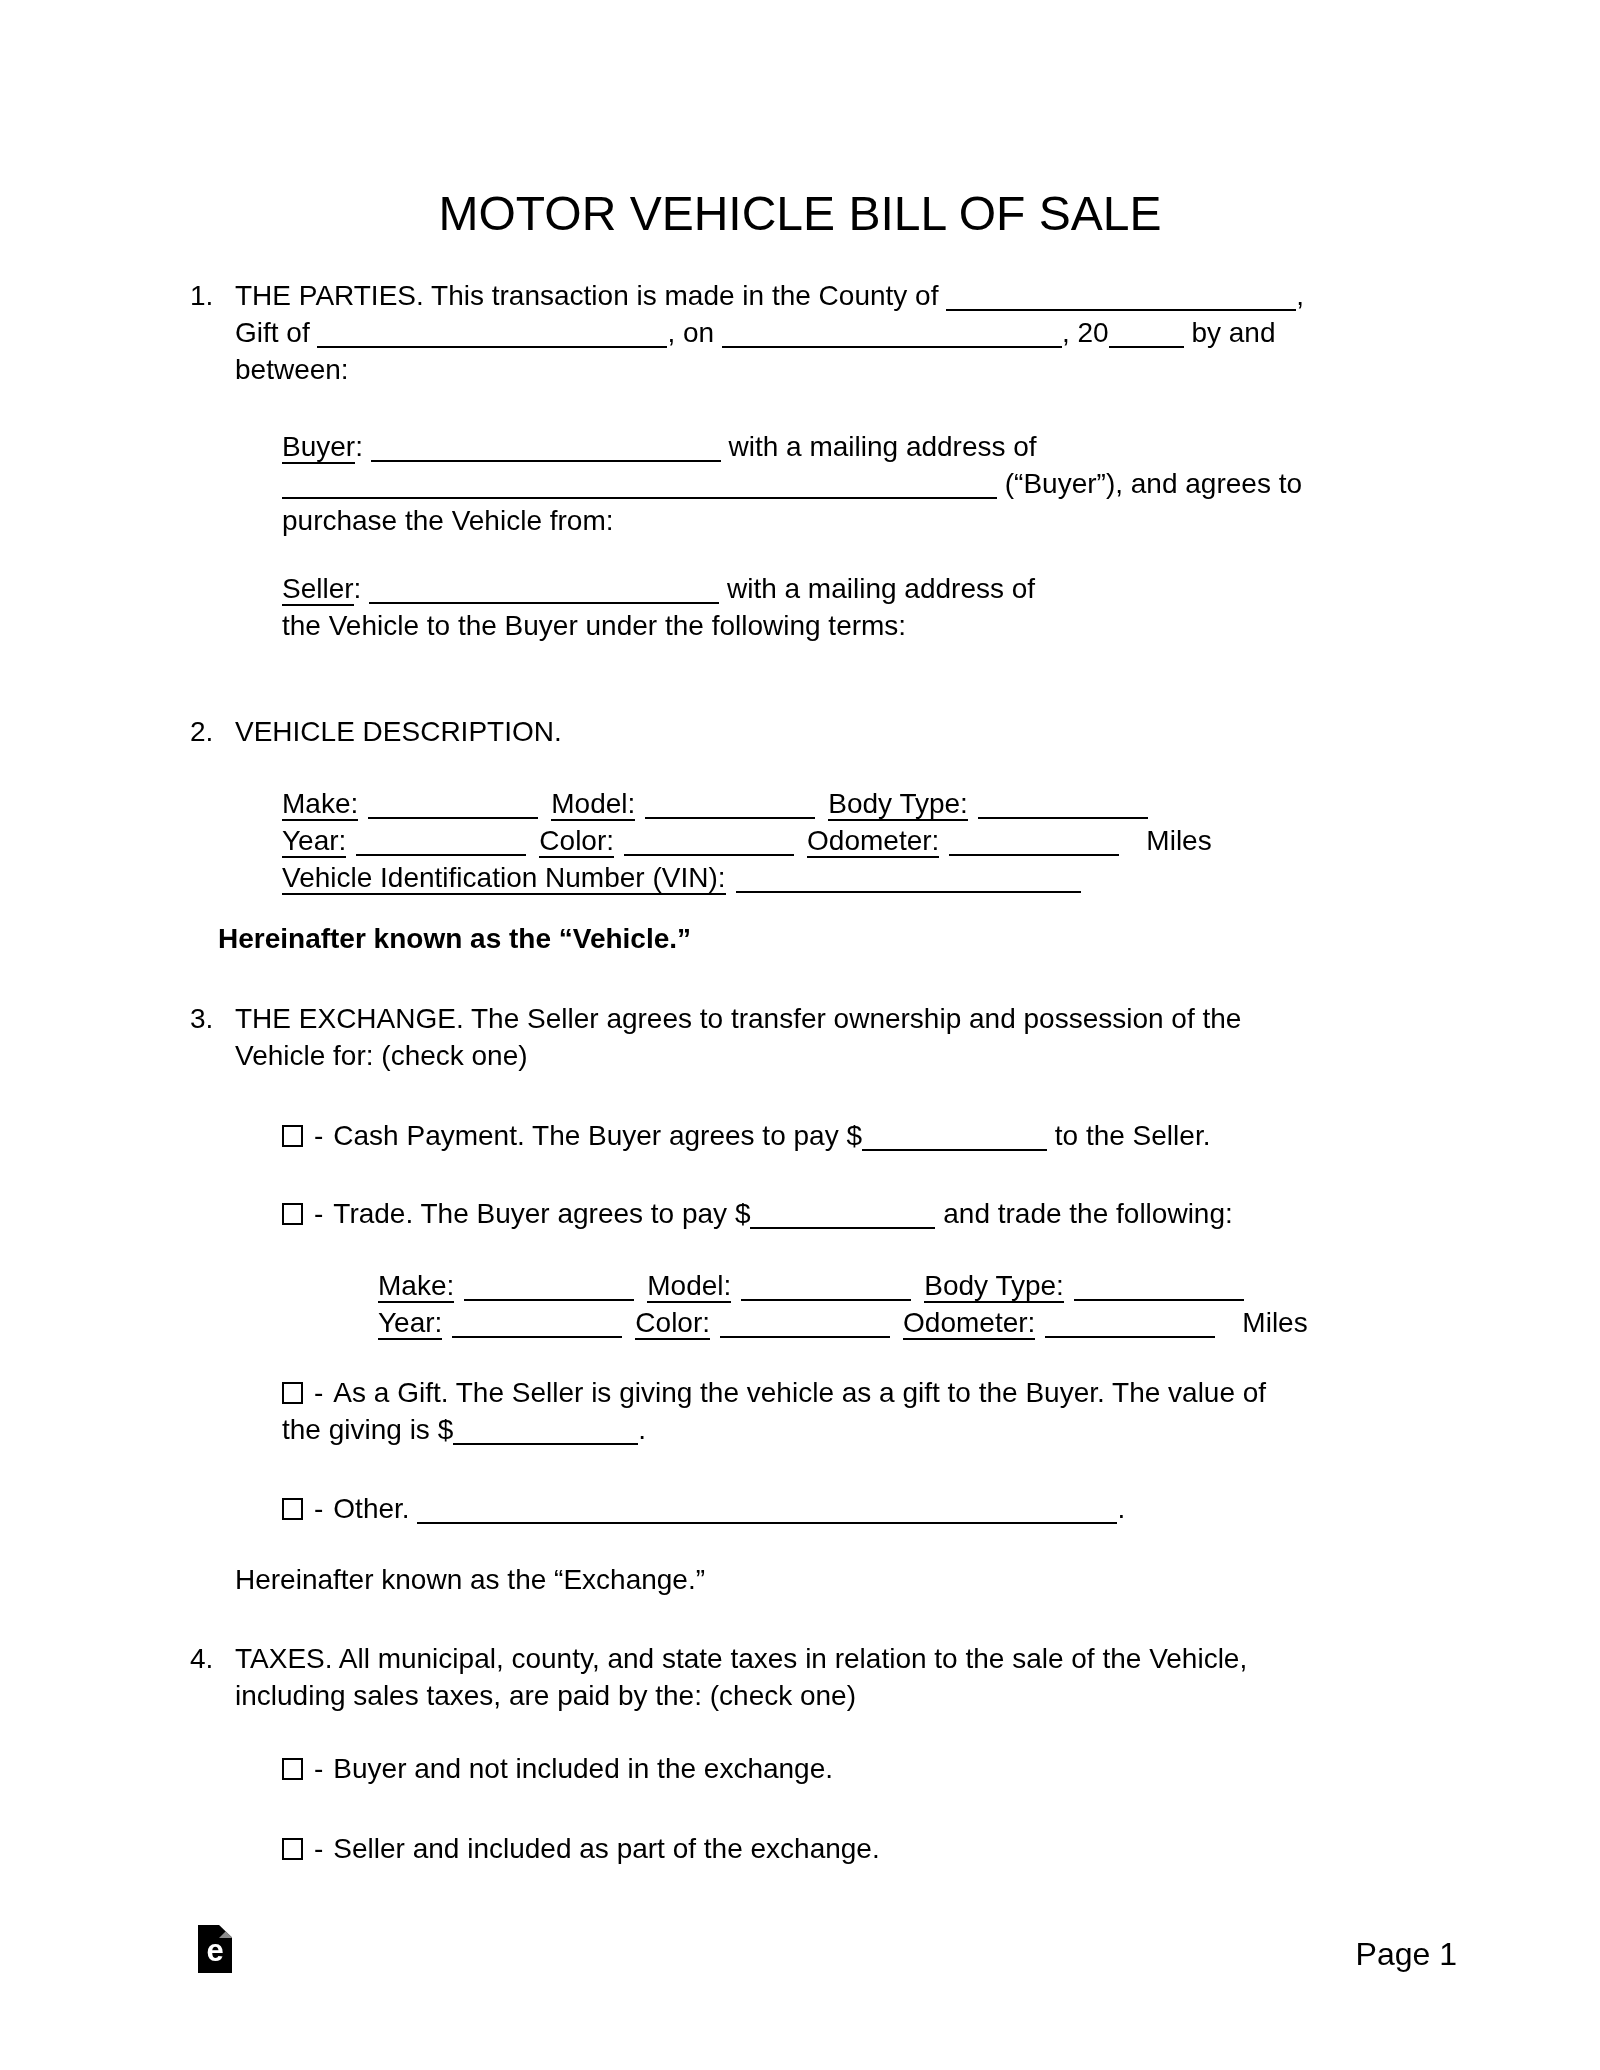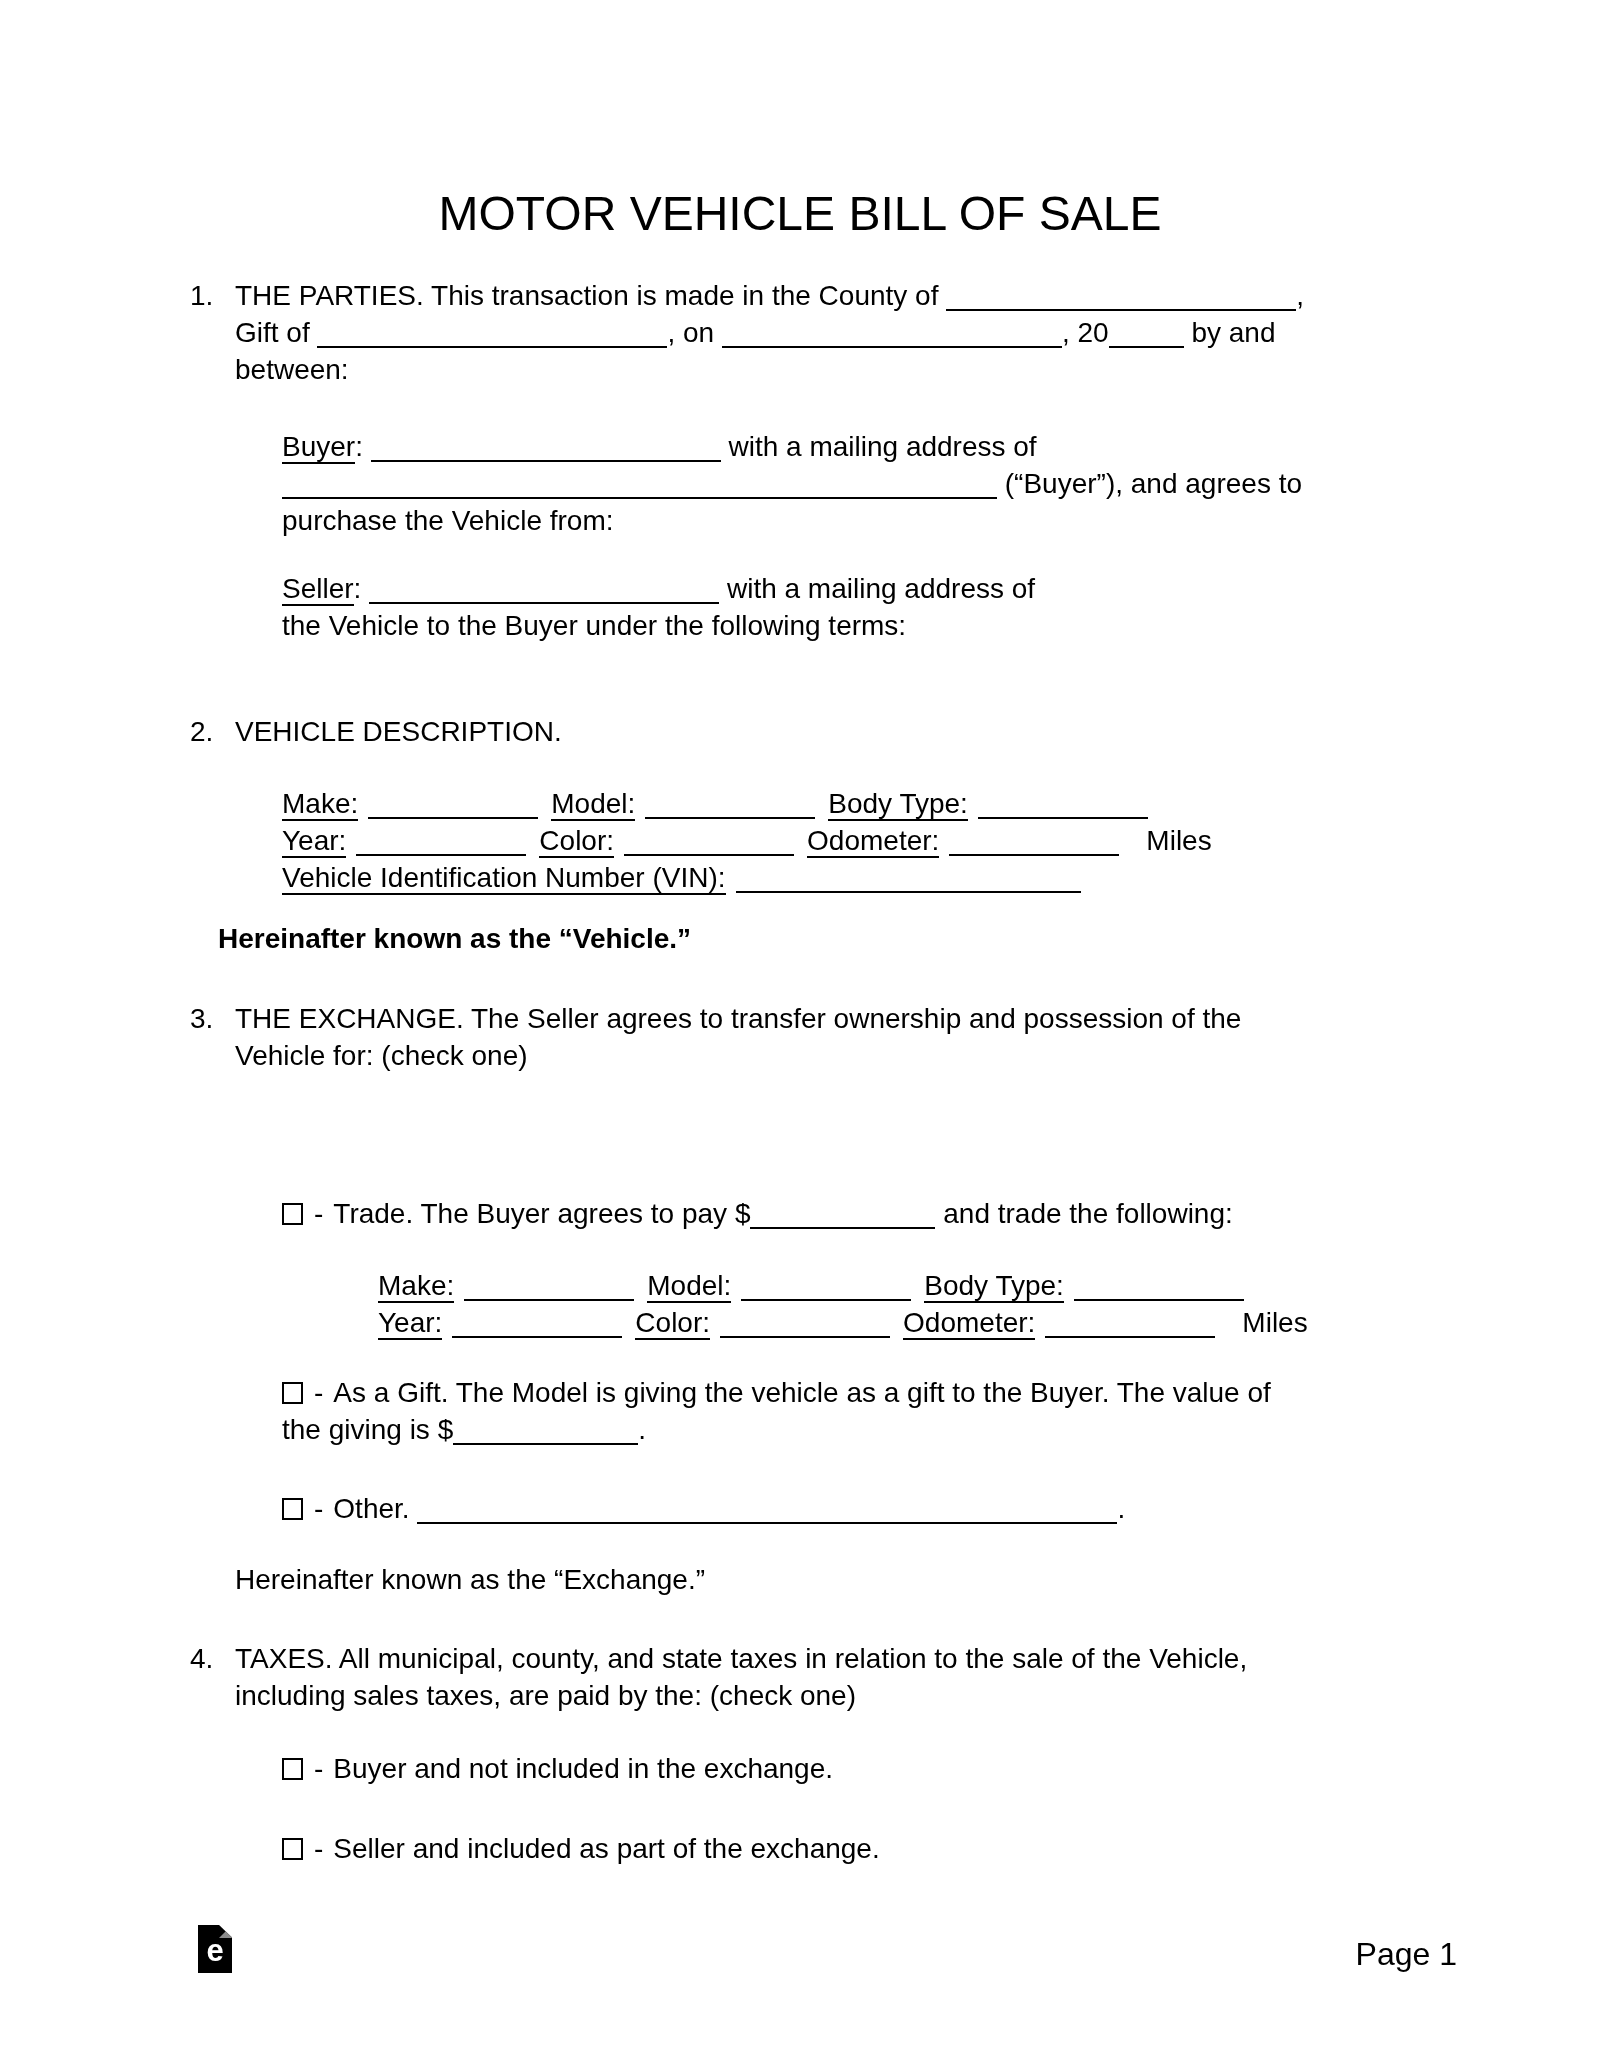--- a/index.html
+++ b/index.html
@@ -89,32 +89,35 @@
   </div>
 
   <div class="blk" style="left:190px;top:1000px;">
     <span class="num">3.</span>
     <div class="txt">
       <div class="ln"><span class="b">THE EXCHANGE</span><span>. The Seller agrees to transfer ownership and possession of the</span></div>
       <div class="ln"><span>Vehicle for: (check one)</span></div>
     </div>
   </div>
 
+  <div class="blk" style="left:282px;top:1117px;">
+    <div class="ln"><span class="cb"></span><span class="dash">-</span><span class="b">Cash Payment</span><span>. The Buyer agrees to pay $</span><span class="blank w185"></span><span> to the Seller.</span></div>
+  </div>
 
   <div class="blk" style="left:282px;top:1195px;">
     <div class="ln"><span class="cb"></span><span class="dash">-</span><span class="b">Trade</span><span>. The Buyer agrees to pay $</span><span class="blank w185"></span><span> and trade the following:</span></div>
   </div>
 
   <div class="blk" style="left:378px;top:1267px;">
     <div class="ln"><span class="ul">Make:</span><span class="blank w170 gap"></span><span class="ul">Model:</span><span class="blank w170 gap"></span><span class="ul">Body Type:</span><span class="blank w170 gap"></span></div>
     <div class="ln"><span class="ul">Year:</span><span class="blank w170 gap"></span><span class="ul">Color:</span><span class="blank w170 gap"></span><span class="ul">Odometer:</span><span class="blank w170 gap"></span><span class="mlm">Miles</span></div>
   </div>
 
   <div class="blk" style="left:282px;top:1374px;">
-    <div class="ln"><span class="cb"></span><span class="dash">-</span><span class="b">As a Gift</span><span>. The Model is giving the vehicle as a gift to the Buyer. The value of</span></div>
+    <div class="ln"><span class="cb"></span><span class="dash">-</span><span class="b">As a Gift</span><span>. The Seller is giving the vehicle as a gift to the Buyer. The value of</span></div>
     <div class="ln"><span>the giving is $</span><span class="blank w185"></span><span>.</span></div>
   </div>
 
   <div class="blk" style="left:282px;top:1490px;">
     <div class="ln"><span class="cb"></span><span class="dash">-</span><span class="b">Other</span><span>. </span><span class="blank w700"></span><span>.</span></div>
   </div>
 
   <div class="blk" style="left:235px;top:1561px;">
     <div class="ln"><span>Hereinafter known as the “Exchange.”</span></div>
   </div>

